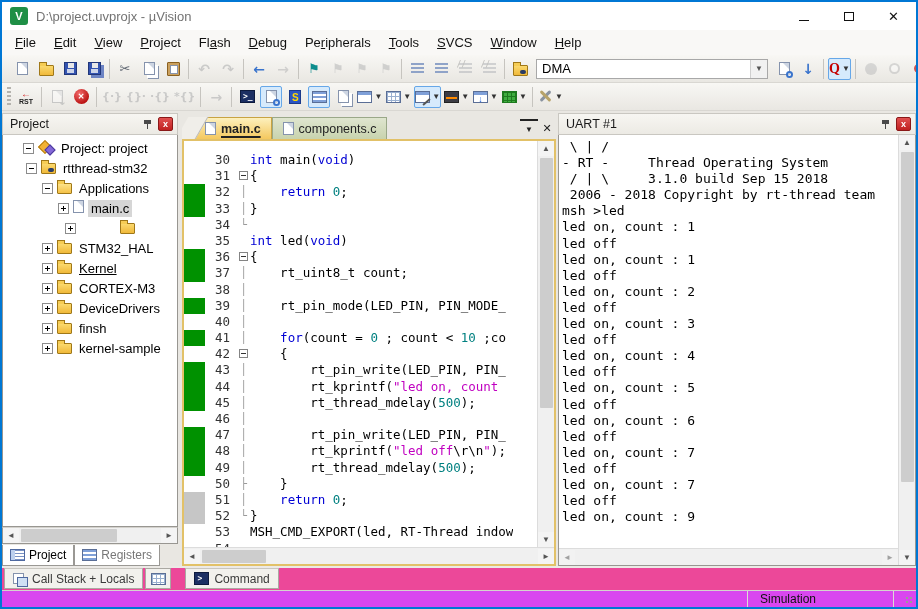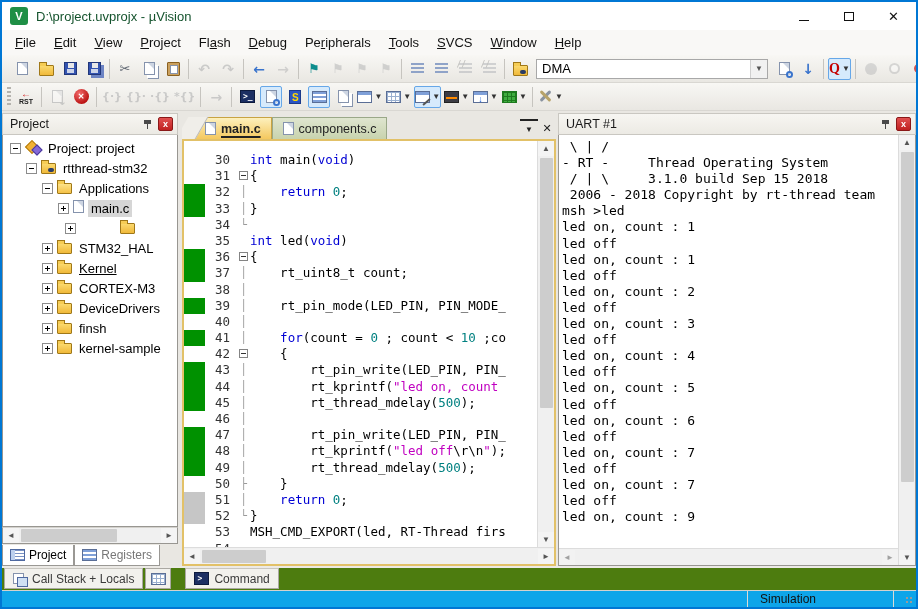--- a/index.html
+++ b/index.html
@@ -2,21 +2,21 @@
 <html><head>
 <meta charset="utf-8">
 <style>
   *{margin:0;padding:0;box-sizing:border-box}
   html,body{background:#888;font-family:"Liberation Sans",sans-serif}
   .window{width:918px;height:609px;border:2px solid #0077d4;background:#eceae6;position:relative;overflow:hidden}
   
   .titlebar{height:28px;background:#fff;display:flex;align-items:center}
   .applogo{width:18px;height:18px;margin-left:8px;background:#1f8f46;border-radius:3px;color:#fff;
     font:bold 11px/18px "Liberation Sans",sans-serif;text-align:center;flex:none}
-  .wtitle{margin-left:8px;font-size:13px;color:#14532d}
+  .wtitle{margin-left:8px;font-size:13px;color:#737373}
   .wbtns{margin-left:auto;display:flex;height:100%}
   .wbtn{width:45px;display:flex;align-items:center;justify-content:center;color:#111;font-size:13px}
   .ming{width:10px;border-top:1px solid #111;margin-top:9px}
   .maxg{width:10px;height:9px;border:1px solid #111}
   
   .menubar{height:25px;background:#f9f8f6;display:flex;align-items:center;padding-left:4px;font-size:13px}
   .mitem{padding:3px 9px;color:#111;white-space:nowrap}
   .mitem u{text-decoration:underline}
   
   .toolbar{height:28px;background:linear-gradient(#f8f7f4,#e9e7e2);display:flex;align-items:center;
@@ -136,29 +136,29 @@
   .vscroll{width:17px;flex:none;border-left:1px solid #dcdcdc;display:flex;flex-direction:column;align-items:center}
   .vthumb{width:13px;background:#cdcdcd;border-radius:1px}
   .edhscroll{height:17px;border-top:1px solid #dcdcdc;display:flex;align-items:center;background:#f0f0f0}
   
   .uart{position:absolute;left:556px;top:2px;width:358px;height:453px;display:flex;flex-direction:column}
   .ubody{flex:1;background:#fff;border:1px solid #989691;border-top:none;display:flex;overflow:hidden}
   .utextwrap{flex:1;display:flex;flex-direction:column;overflow:hidden}
   .utext{flex:1;padding:4px 0 0 3px;overflow:hidden}
   .ul{font:13px/16.1px "DejaVu Sans Mono",monospace;color:#000;white-space:pre}
   
-  .bottomrow{position:absolute;left:0;top:457px;width:100%;height:23px;display:flex;align-items:flex-start;background:#4d7c0f;font-size:12px}
+  .bottomrow{position:absolute;left:0;top:457px;width:100%;height:23px;display:flex;align-items:flex-start;background:#ec4899;font-size:12px}
   .btab{display:flex;align-items:center;gap:5px;height:21px;padding:0 8px;border:1px solid #aaa8a2;border-top:1px solid #c8c6c0;
     background:#f2f1ed;color:#3a3a3a;margin-right:2px}
   .membtn{width:26px;height:21px;border:1px solid #aaa8a2;background:#f2f1ed;display:flex;align-items:center;justify-content:center}
   .csico{width:14px;height:12px;position:relative}
   .csico::before{content:"";position:absolute;left:0;top:0;width:9px;height:9px;background:#fff;border:1px solid #8593ad}
   .csico::after{content:"";position:absolute;left:4px;top:4px;width:9px;height:8px;background:#cfe0f4;border:1px solid #4f69a0}
   
-  .statusbar{position:absolute;left:0;bottom:0;width:100%;height:17px;background:#0ea5e9;border-top:1px solid #d4d2cd;
+  .statusbar{position:absolute;left:0;bottom:0;width:100%;height:17px;background:#d946ef;border-top:1px solid #d4d2cd;
     display:flex;align-items:center;font-size:12px;color:#111}
   .sbseg{height:100%;border-right:1px solid #dcdad5;display:flex;align-items:center}
   .sbmain{flex:1}
   .sbmode{width:146px;padding-left:12px}
   .sbgrip{width:22px;border-right:none;position:relative}
   .sbgrip::after{content:"";position:absolute;right:3px;bottom:3px;width:8px;height:8px;
     background:radial-gradient(circle,#9a9a9a 1px,transparent 1.4px);background-size:4px 4px}
 </style>
 </head>
 <body>
@@ -376,21 +376,21 @@
   <div class="main">
 
     <div class="proj">
       <div class="panel-hdr">
         <span>Project</span>
         <span class="sp"></span>
         <span class="pinic"></span>
         <span class="xbtn">x</span>
       </div>
       <div class="tree" id="tree">
-          <div class="trow" style="padding-left: 7px;">
+          <div class="trow" style="padding-left: 20px;">
             <span class="exp "></span>
             <span class="tico"><i class="tgt"></i></span>
             <span class="lbl">Project: project</span>
           </div>
           <div class="trow" style="padding-left: 23px;">
             <span class="exp "></span>
             <span class="tico"><i class="fld fb"></i></span>
             <span class="lbl">rtthread-stm32</span>
           </div>
           <div class="trow" style="padding-left: 39px;">
@@ -490,21 +490,21 @@
               <div class="cl"><span class="cov g"></span><span class="lnum">43</span><span class="foldc">│</span><span class="ctext"><span class="p">        rt_pin_write(LED_PIN, PIN_</span></span></div>
               <div class="cl"><span class="cov g"></span><span class="lnum">44</span><span class="foldc">│</span><span class="ctext"><span class="p">        rt_kprintf(</span><span class="s">"led on, count</span></span></div>
               <div class="cl"><span class="cov g"></span><span class="lnum">45</span><span class="foldc">│</span><span class="ctext"><span class="p">        rt_thread_mdelay(</span><span class="n">500</span><span class="p">);</span></span></div>
               <div class="cl"><span class="cov "></span><span class="lnum">46</span><span class="foldc">│</span><span class="ctext"></span></div>
               <div class="cl"><span class="cov g"></span><span class="lnum">47</span><span class="foldc">│</span><span class="ctext"><span class="p">        rt_pin_write(LED_PIN, PIN_</span></span></div>
               <div class="cl"><span class="cov g"></span><span class="lnum">48</span><span class="foldc">│</span><span class="ctext"><span class="p">        rt_kprintf(</span><span class="s">"led off</span><span class="e">\r\n</span><span class="s">"</span><span class="p">);</span></span></div>
               <div class="cl"><span class="cov g"></span><span class="lnum">49</span><span class="foldc">│</span><span class="ctext"><span class="p">        rt_thread_mdelay(</span><span class="n">500</span><span class="p">);</span></span></div>
               <div class="cl"><span class="cov "></span><span class="lnum">50</span><span class="foldc">├</span><span class="ctext"><span class="p">    }</span></span></div>
               <div class="cl"><span class="cov y"></span><span class="lnum">51</span><span class="foldc">│</span><span class="ctext"><span class="p">    </span><span class="k">return</span><span class="p"> </span><span class="n">0</span><span class="p">;</span></span></div>
               <div class="cl"><span class="cov y"></span><span class="lnum">52</span><span class="foldc">└</span><span class="ctext"><span class="p">}</span></span></div>
-              <div class="cl"><span class="cov "></span><span class="lnum">53</span><span class="foldc"></span><span class="ctext"><span class="p">MSH_CMD_EXPORT(led, RT-Thread firs</span></span></div>
+              <div class="cl"><span class="cov "></span><span class="lnum">53</span><span class="foldc"></span><span class="ctext"><span class="p">MSH_CMD_EXPORT(led, RT-Thread indow</span></span></div>
               <div class="cl"><span class="cov "></span><span class="lnum">54</span><span class="foldc"></span><span class="ctext"></span></div>
             </div>
           <div class="vscroll">
             <span class="sarr">▲</span>
             <span class="vthumb" style="height:250px;margin-top:2px"></span>
             <span class="sarr" style="margin-top:auto">▼</span>
           </div>
         </div>
         <div class="edhscroll">
           <span class="sarr">◄</span>

